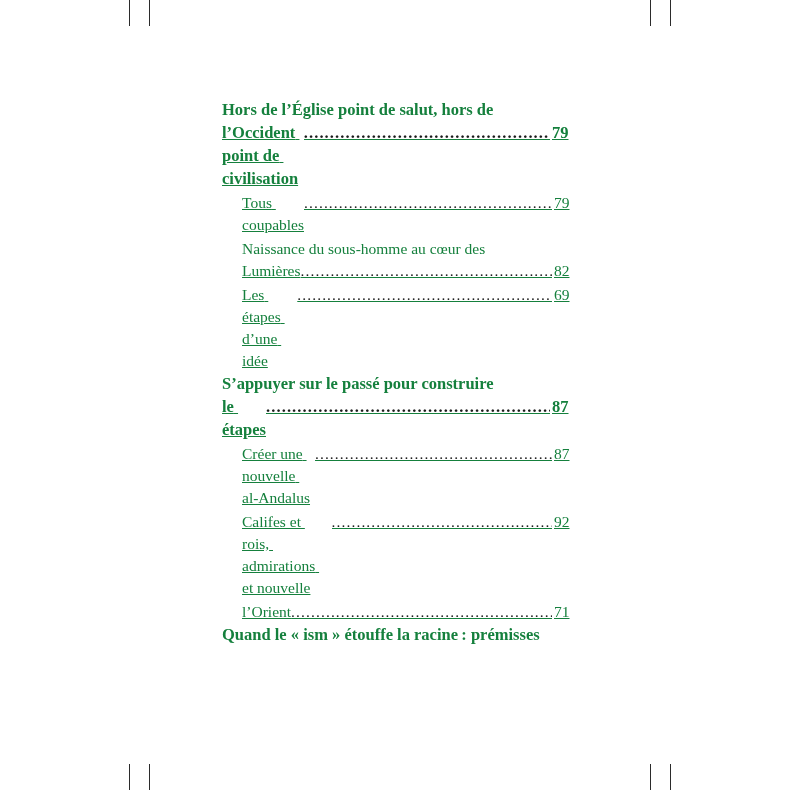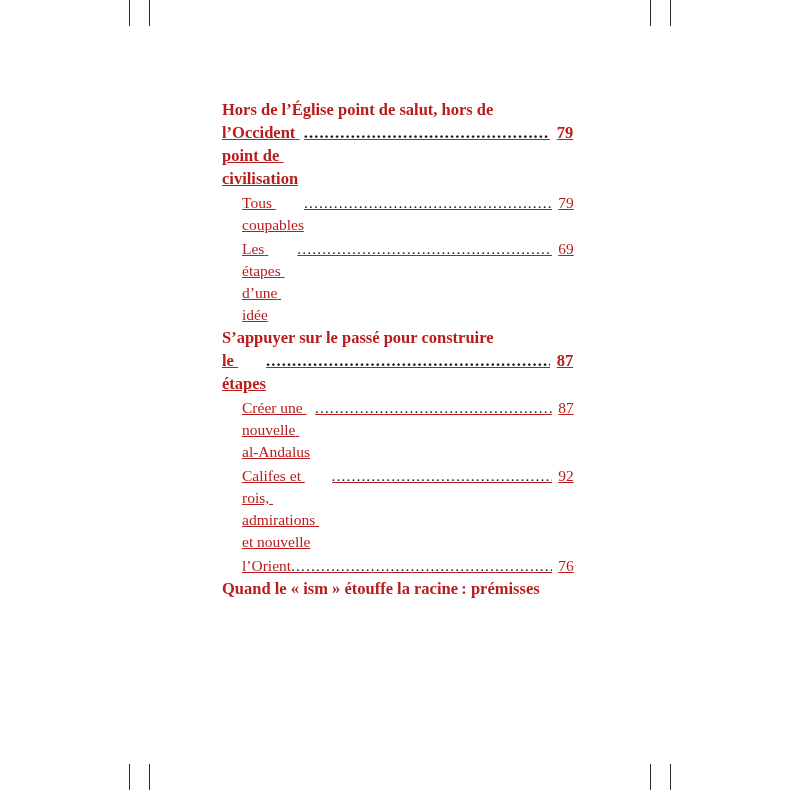--- a/index.html
+++ b/index.html
@@ -7,21 +7,21 @@
     padding: 0;
     background: #ffffff;
   }
   .page {
     position: relative;
     width: 800px;
     height: 800px;
     background: #ffffff;
     overflow: hidden;
     font-family: "Liberation Serif", serif;
-    color: #b91c1c;
+    color: #15803d;
   }
 
   
   .mark {
     position: absolute;
     background: #2b2b2b;
     width: 1px;
   }
   .mark.tl { left: 129px; top: 0px;   height: 26px; }
   .mark.tl2{ left: 149px; top: 0px;   height: 26px; }
@@ -65,21 +65,21 @@
     letter-spacing: 1.1px;
     color: #1a1a1a;
     min-width: 0;
   }
   .leader::before {
     content: "............................................................................................................................";
   }
 
   .pg {
     flex: 0 0 auto;
-    text-align: center;
+    text-align: left;
     padding-left: 2px;
   }
 
   
   .lvl1 {
     font-weight: bold;
     font-size: 16.5px;
     line-height: 23px;
     margin-bottom: 2px;
   }
@@ -131,20 +131,28 @@
           </div>
         </div>
         <div class="entry lvl2 nosp">
           <div class="entry-line">
             <span class="txt">Tous coupables</span>
             <span class="leader"></span>
             <span class="pg">79</span>
           </div>
         </div>
         <div class="entry lvl2 nosp">
+          <div class="wrap-line">Naissance du sous-homme au cœur des</div>
+          <div class="entry-line">
+            <span class="txt">Lumières</span>
+            <span class="leader"></span>
+            <span class="pg">82</span>
+          </div>
+        </div>
+        <div class="entry lvl2 nosp">
           <div class="entry-line">
             <span class="txt">Les étapes d’une idée</span>
             <span class="leader"></span>
             <span class="pg">69</span>
           </div>
         </div>
         <div class="entry lvl1 nosp">
           <div class="wrap-line">S’appuyer sur le passé pour construire</div>
           <div class="entry-line">
             <span class="txt">le étapes</span>
@@ -163,21 +171,21 @@
           <div class="entry-line">
             <span class="txt">Califes et rois, admirations et nouvelle</span>
             <span class="leader"></span>
             <span class="pg">92</span>
           </div>
         </div>
         <div class="entry lvl2 nosp">
           <div class="entry-line">
             <span class="txt">l’Orient</span>
             <span class="leader"></span>
-            <span class="pg">76</span>
+            <span class="pg">71</span>
           </div>
         </div>
         <div class="entry lvl1 nosp">
           <div class="wrap-line">Quand le « ism » étouffe la racine : prémisses</div>
         </div>
       </div>
 
   </div>
 
 </div>

